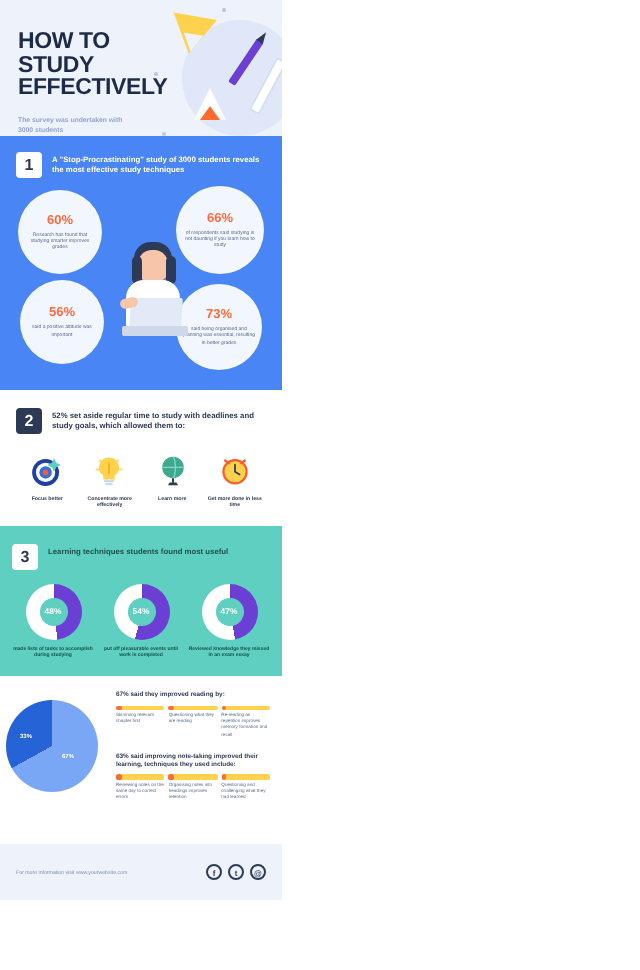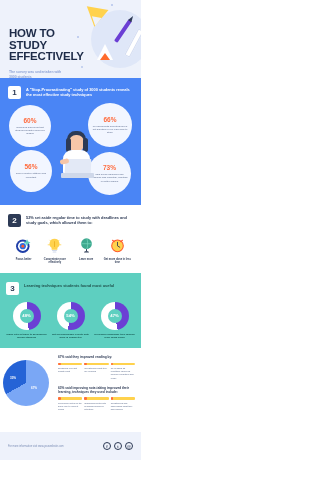--- a/index.html
+++ b/index.html
@@ -6,23 +6,23 @@
   html, body {
     width: 141px; height: 485px;
     background: #ffffff;
     font-family: "Liberation Sans", sans-serif;
     overflow: hidden;
   }
   .page { width: 141px; height: 485px; position: relative; }
 
   
   .header {
-    position: relative; height: 78px;
+    position: relative; height: 68px;
     background: #eef2fb;
-    padding: 28px 0 0 9px;
+    padding: 16px 0 0 9px;
     overflow: hidden;
   }
   .header h1 {
     font-size: 11.5px; line-height: 11.5px;
     font-weight: 700; color: #1d2b48;
     letter-spacing: -0.2px; max-width: 74px;
     text-transform: uppercase;
   }
   .header .sub {
     margin-top: 7px; font-size: 3.4px; line-height: 5px;

